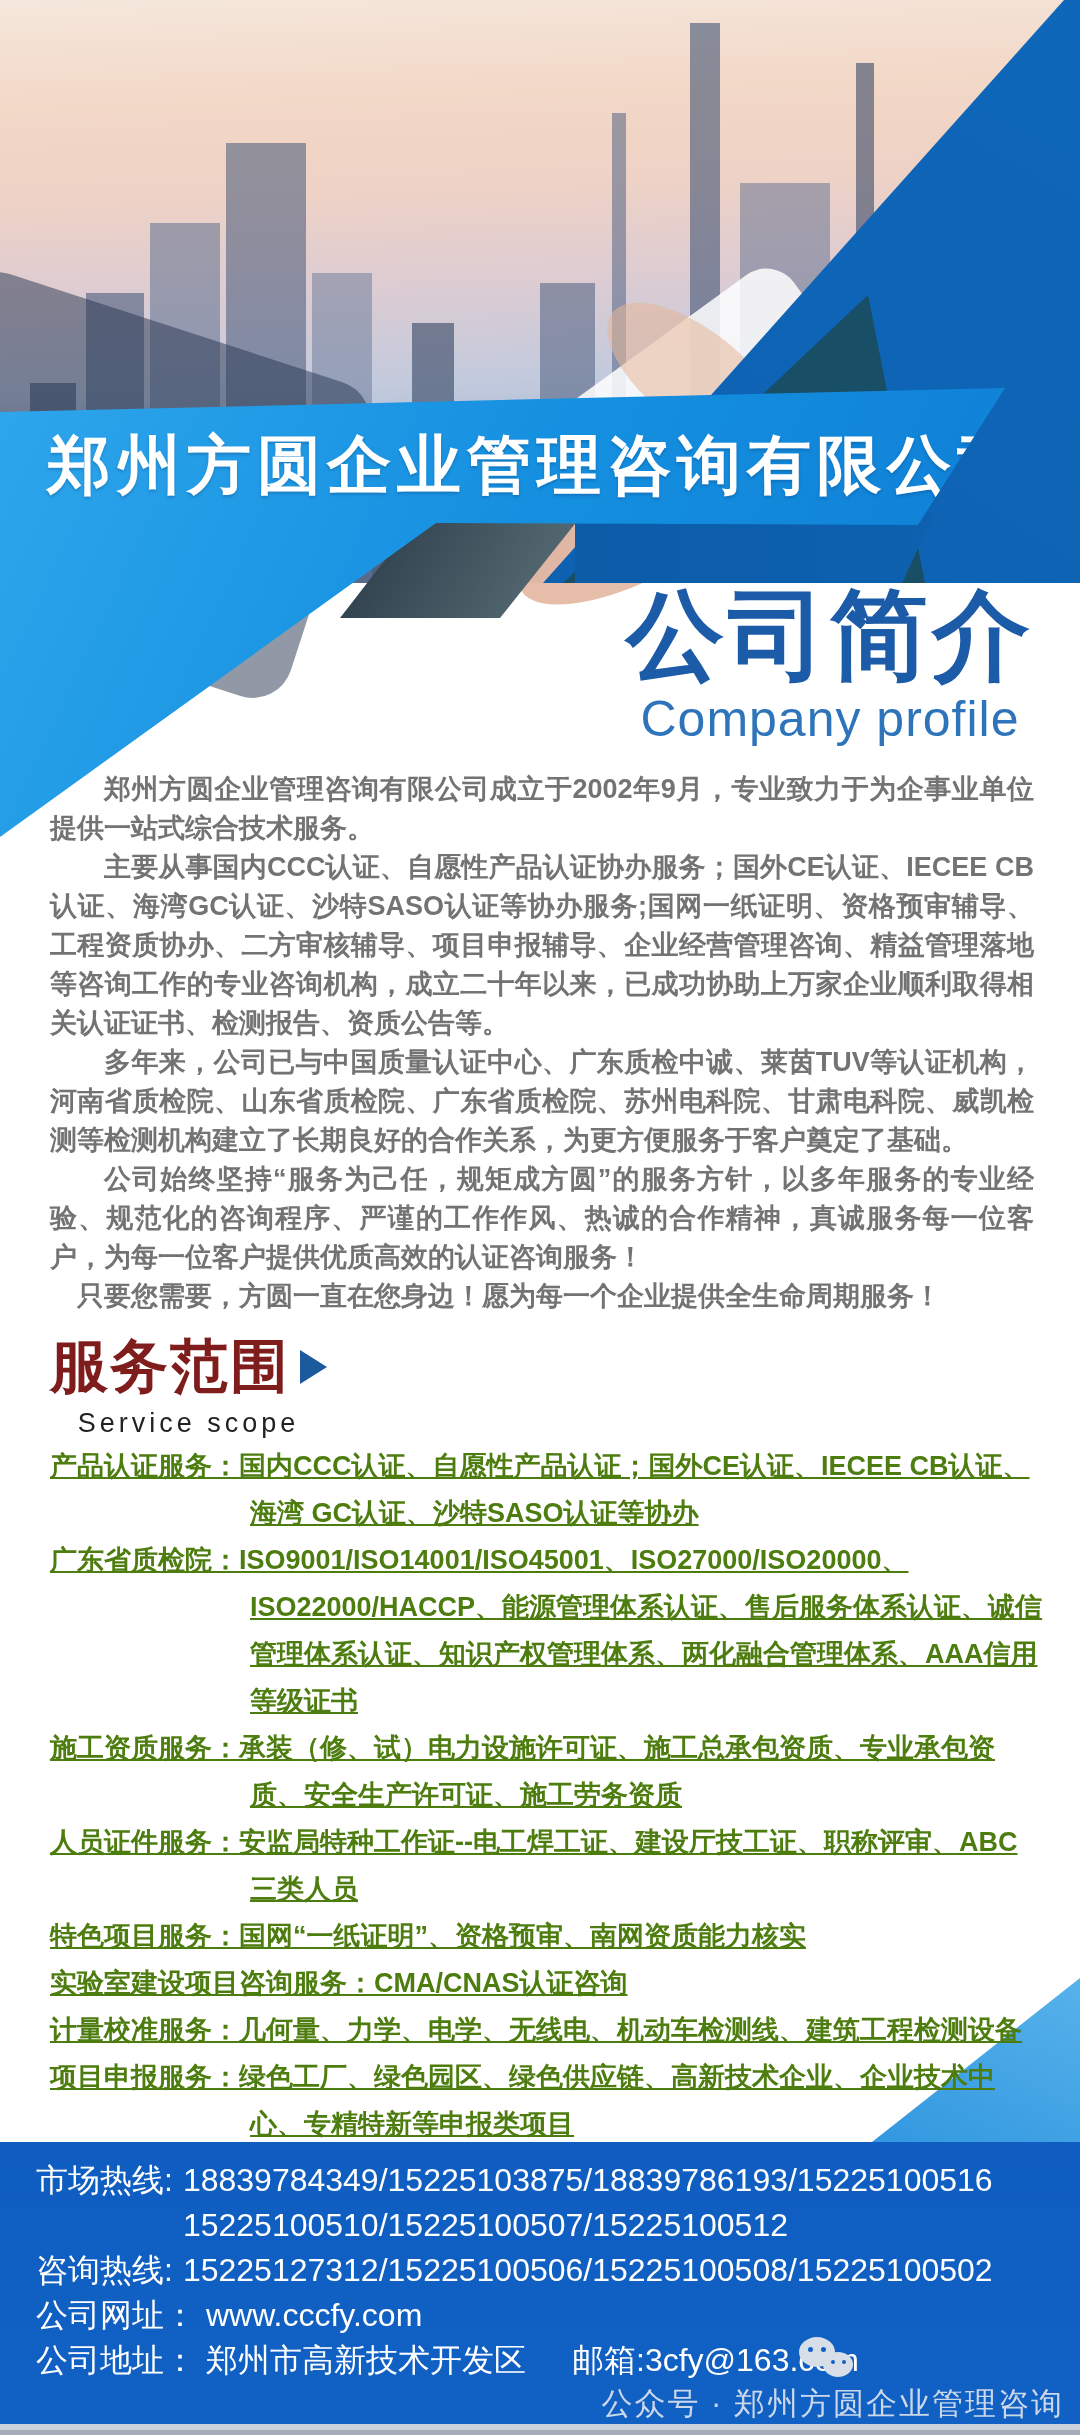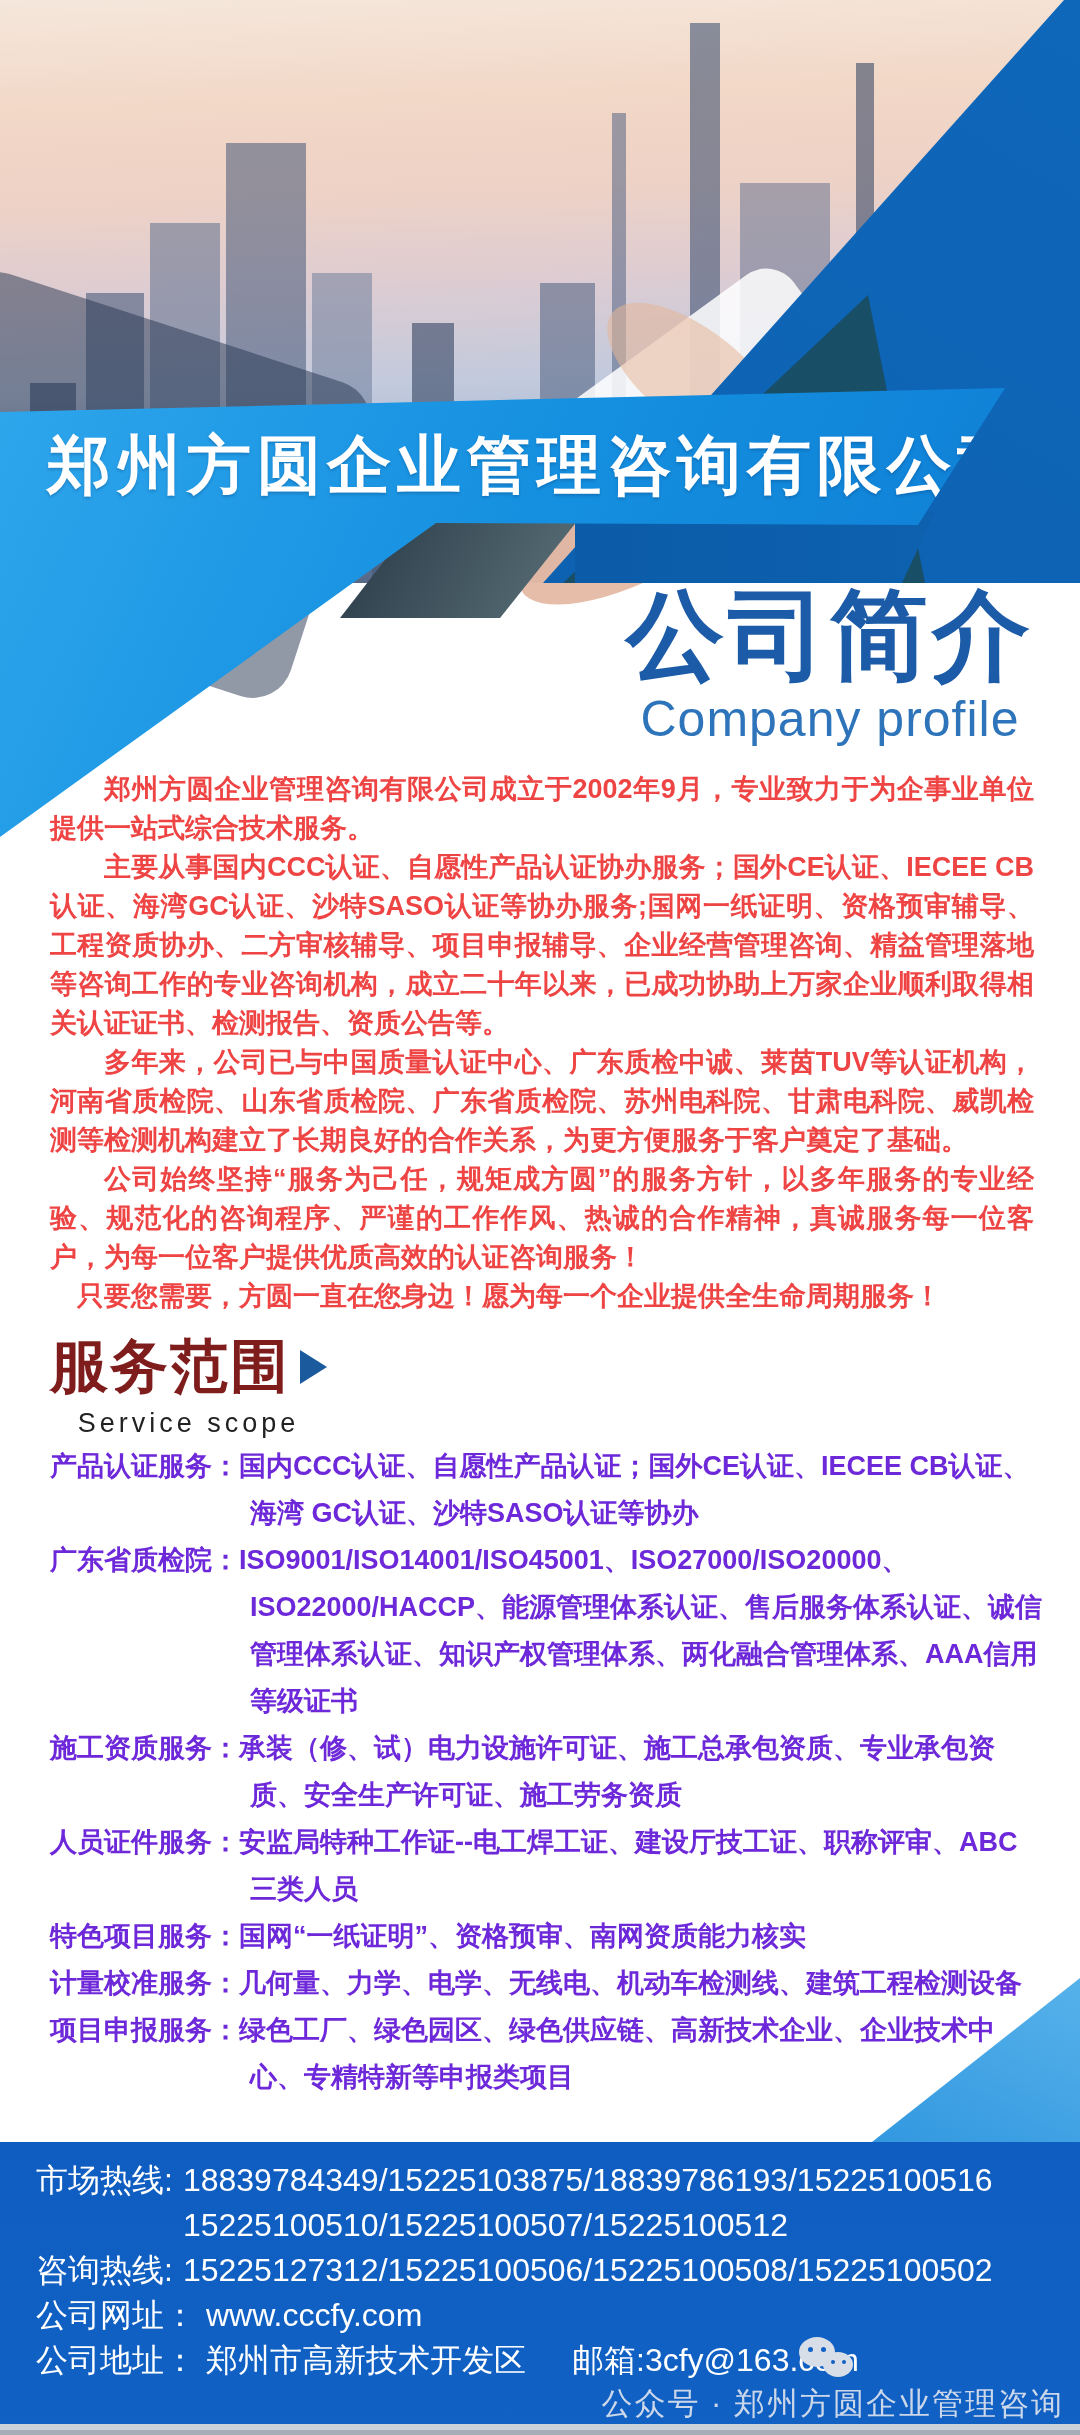--- a/index.html
+++ b/index.html
@@ -64,35 +64,35 @@
     font-size:64px;letter-spacing:6px;color:#ffffff;white-space:nowrap;
     text-shadow:0 2px 3px rgba(0,40,90,.25);}
 
   
   .title-block{position:absolute;left:606px;top:586px;width:448px;text-align:center;z-index:9;}
   .title-zh{font-size:98px;font-weight:800;color:#1c5ba8;letter-spacing:4px;line-height:1.02;}
   .title-en{font-size:50px;font-weight:400;color:#2e74ba;margin-top:4px;letter-spacing:1px;}
 
   
   .intro{position:absolute;left:50px;top:770px;width:984px;z-index:9;
-    font-size:27px;line-height:39px;color:#ef4444;font-weight:600;text-align:justify;}
+    font-size:27px;line-height:39px;color:#737373;font-weight:600;text-align:justify;}
   .intro p{margin:0;text-indent:2em;}
   .intro p:last-child{text-indent:1em;}
 
   
   .svc-head{position:absolute;left:50px;top:1328px;z-index:9;}
   .svc-zh{font-size:58px;font-weight:800;color:#7f1d1d;letter-spacing:2px;}
   .svc-arrow{display:inline-block;width:0;height:0;margin-left:10px;
     border-left:27px solid #1c5a9e;border-top:17px solid transparent;
     border-bottom:17px solid transparent;transform:translateY(-2px);}
   .svc-en{font-size:27px;font-weight:400;color:#222222;letter-spacing:4px;margin-top:2px;text-align:center;}
 
   
   .svc-list{position:absolute;left:50px;top:1443px;width:994px;z-index:9;
-    font-size:27px;line-height:47px;color:#6d28d9;font-weight:600;}
+    font-size:27px;line-height:47px;color:#4d7c0f;font-weight:600;text-decoration:underline;}
   .svc{padding-left:200px;text-indent:-200px;margin:0;}
 
   
   .footer-wedge{position:absolute;left:0;top:1978px;width:1080px;height:164px;z-index:3;
     background:linear-gradient(205deg,#57b2ea 0%,#1583d8 70%);
     clip-path:polygon(1080px 0,1080px 164px,872px 164px);}
   .footer{position:absolute;left:0;top:2142px;width:1080px;height:295px;z-index:10;
     background:linear-gradient(180deg,#0f5dc0 0%,#1161c5 100%);
     color:#ffffff;font-size:32px;font-weight:500;padding-top:16px;box-sizing:border-box;}
   .frow{display:flex;align-items:flex-start;padding-left:36px;line-height:45px;}
@@ -164,20 +164,21 @@
       <div class="svc"><span class="svc-label">产品认证服务：</span><span class="svc-text">国内CCC认证、自愿性产品认证；国外CE认证、IECEE CB认证、海湾 GC认证、沙特SASO认证等协办</span></div>
 
       <div class="svc"><span class="svc-label">广东省质检院：</span><span class="svc-text">ISO9001/ISO14001/ISO45001、ISO27000/ISO20000、ISO22000/HACCP、能源管理体系认证、售后服务体系认证、诚信管理体系认证、知识产权管理体系、两化融合管理体系、AAA信用等级证书</span></div>
 
       <div class="svc"><span class="svc-label">施工资质服务：</span><span class="svc-text">承装（修、试）电力设施许可证、施工总承包资质、专业承包资质、安全生产许可证、施工劳务资质</span></div>
 
       <div class="svc"><span class="svc-label">人员证件服务：</span><span class="svc-text">安监局特种工作证--电工焊工证、建设厅技工证、职称评审、ABC三类人员</span></div>
 
       <div class="svc"><span class="svc-label">特色项目服务：</span><span class="svc-text">国网“一纸证明”、资格预审、南网资质能力核实</span></div>
 
+      <div class="svc"><span class="svc-label">实验室建设项目咨询服务：</span><span class="svc-text">CMA/CNAS认证咨询</span></div>
 
 
       <div class="svc"><span class="svc-label">计量校准服务：</span><span class="svc-text">几何量、力学、电学、无线电、机动车检测线、建筑工程检测设备</span></div>
 
       <div class="svc"><span class="svc-label">项目申报服务：</span><span class="svc-text">绿色工厂、绿色园区、绿色供应链、高新技术企业、企业技术中心、专精特新等申报类项目</span></div>
     </div>
 
   <div class="footer-wedge"></div>
 
   <div class="footer">

